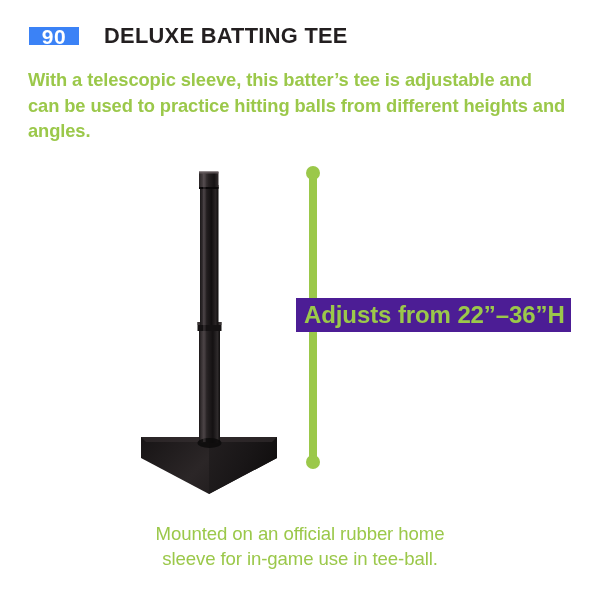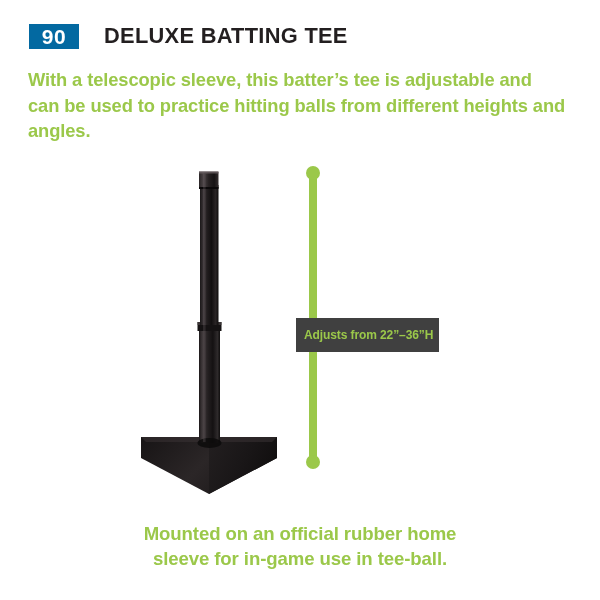--- a/index.html
+++ b/index.html
@@ -26,22 +26,22 @@
   .header-row {
     position: absolute;
     left: 29px;
     top: 19px;
     display: flex;
     align-items: center;
     height: 34px;
   }
   .badge {
     width: 50px;
-    height: 25px;
-    background: #0369a1;
+    height: 18px;
+    background: #3b82f6;
     color: #ffffff;
     font-size: 21px;
     font-weight: bold;
     letter-spacing: 0.5px;
     display: flex;
     align-items: center;
     justify-content: center;
     line-height: 1;
     font-family: "Liberation Sans", sans-serif;
   }
@@ -106,40 +106,39 @@
   .measure-dot.bot  { top: 455px; }
 
   .measure-label {
     position: absolute;
     left: 296px;
     top: 298px;
     height: 34px;
     display: flex;
     align-items: center;
     padding: 0 6px 0 8px;
-    background: #404040;
+    background: #4c1d95;
     color: #9BC84A;
-    font-size: 12px;
+    font-size: 24px;
     font-weight: bold;
     letter-spacing: -0.1px;
     white-space: nowrap;
     line-height: 1;
-    margin-top: 20px;
   }
 
   
   .caption {
     position: absolute;
     left: 60px;
     top: 521px;
     width: 480px;
     text-align: center;
     color: #9BC84A;
     font-size: 18.6px;
-    font-weight: bold;
+    font-weight: normal;
     line-height: 25px;
     letter-spacing: -0.1px;
   }
   .caption .line { display: block; }
 </style>
 </head>
 <body>
 
 <div id="page">
 

